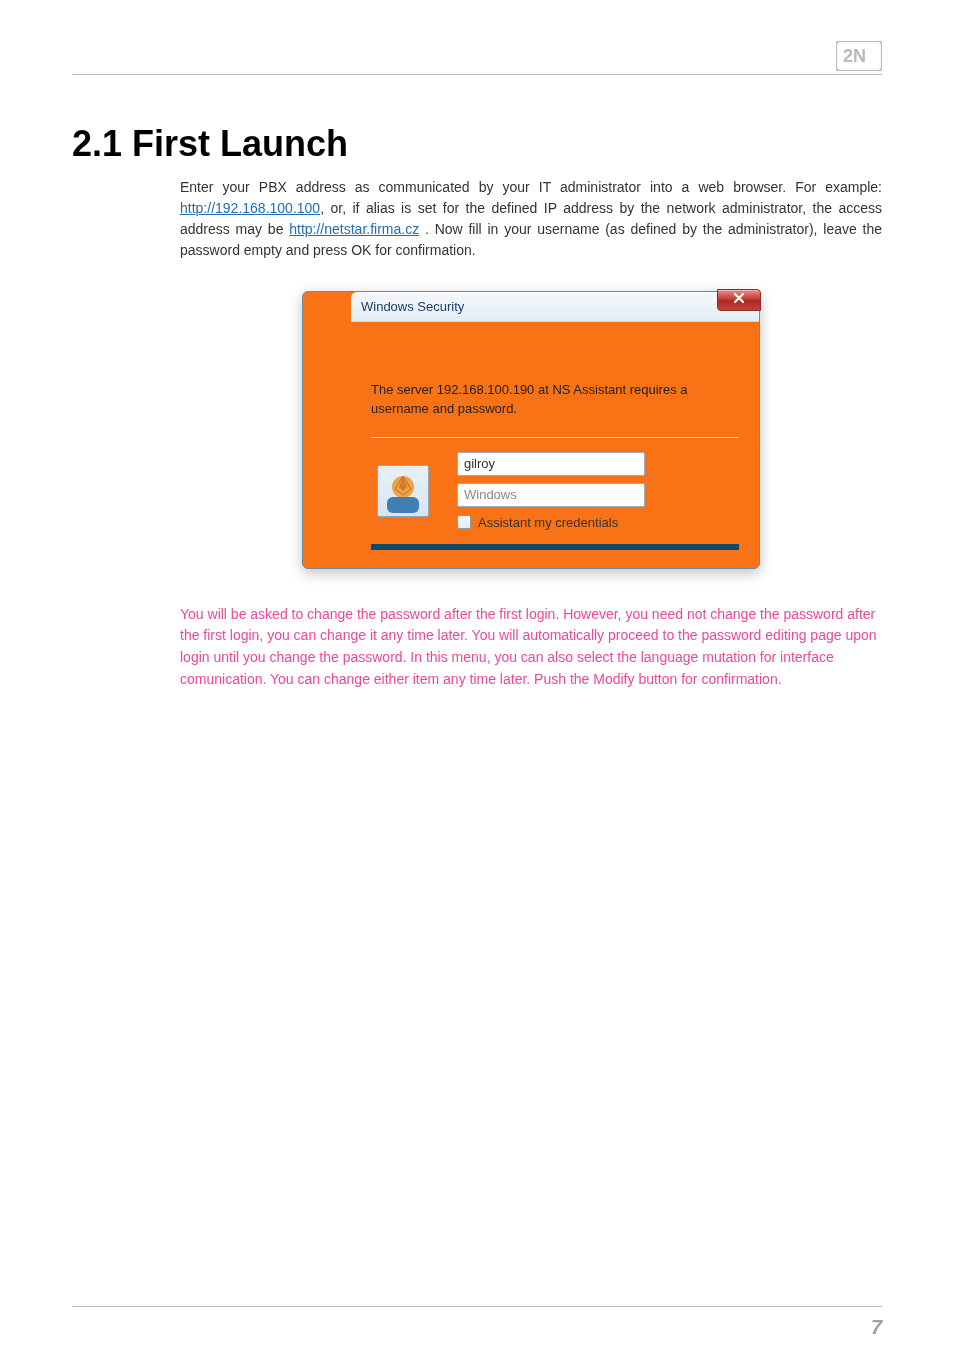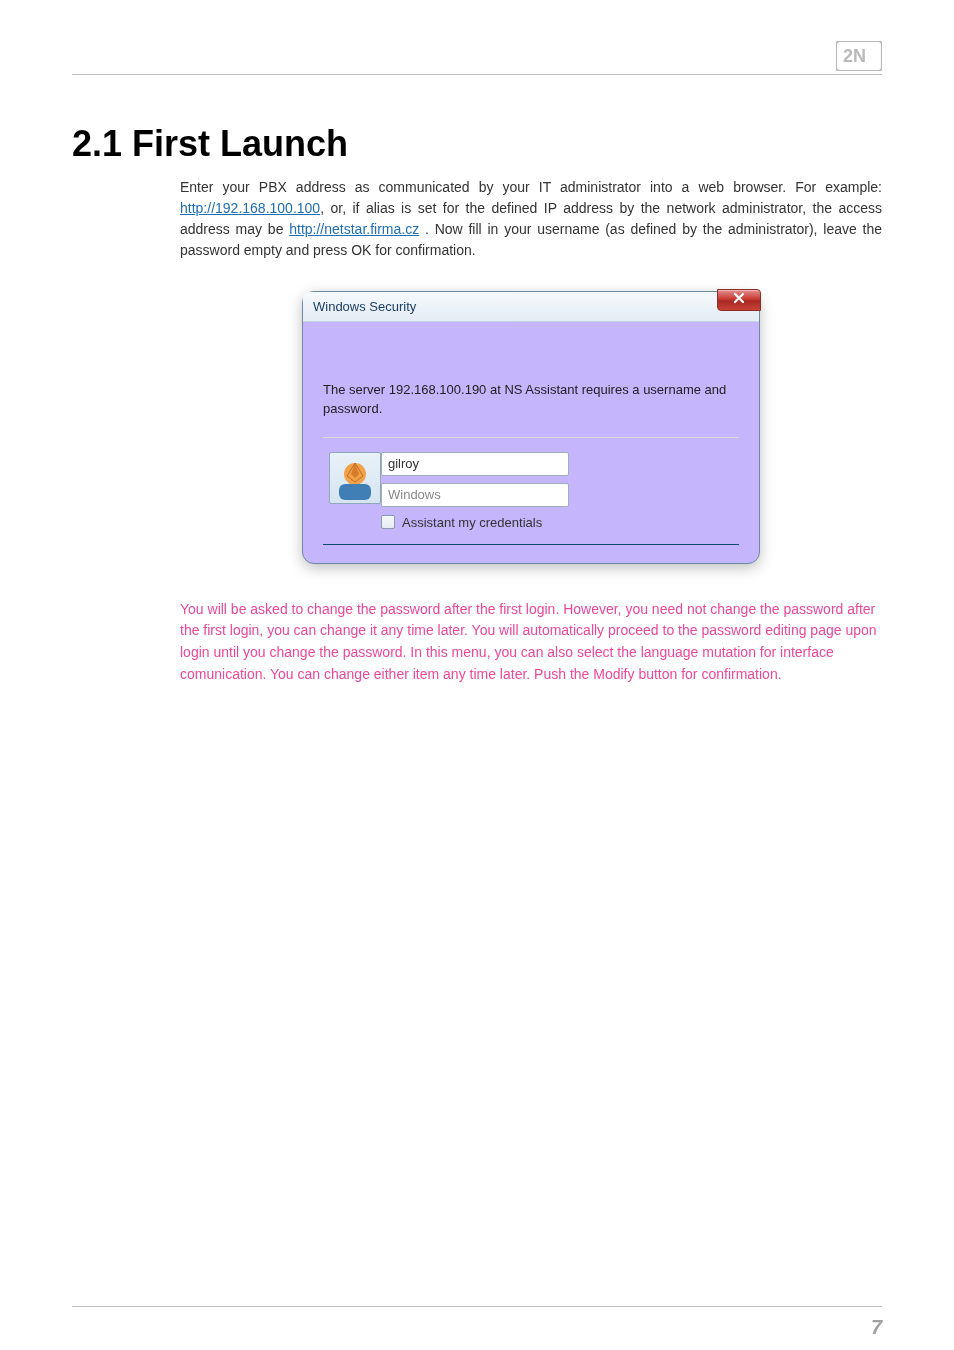--- a/index.html
+++ b/index.html
@@ -50,26 +50,27 @@
     .para1 a {
       color: #1e6db7;
       text-decoration: underline;
     }
     .dialog-wrap {
       margin: 30px auto 35px auto;
       width: 458px;
     }
     .dialog {
       width: 458px;
-      background: #c4b5fd;
+      background: #f97316;
       border: 1px solid #6f8aa0;
-      border-radius: 12px;
+      border-radius: 6px;
       box-shadow: 0 4px 14px rgba(0,0,0,0.25);
       overflow: visible;
       position: relative;
+      padding-left: 48px;
     }
     .titlebar {
       height: 30px;
       background: linear-gradient(#f6f9fc, #e4ecf5);
       border-bottom: 1px solid #c9d4de;
       border-radius: 6px 6px 0 0;
       display: flex;
       align-items: center;
       padding-left: 10px;
       position: relative;
@@ -100,25 +101,25 @@
     }
     .prompt-text {
       font-size: 13px;
       color: #222;
       line-height: 1.45;
       margin-bottom: 18px;
       margin-top: 43px;
     }
     .cred-block {
       border-top: 1px solid #d9d9d9;
-      border-bottom: 1px solid #0c4a6e;
+      border-bottom: 6px solid #0c4a6e;
       padding: 14px 6px;
       display: flex;
-      gap: 0;
-      align-items: flex-start;
+      gap: 28px;
+      align-items: center;
     }
     .avatar {
       width: 52px;
       height: 52px;
       border: 1px solid #8fa8bc;
       border-radius: 2px;
       background: linear-gradient(#e8f1f8, #d6e5f1);
       display: flex;
       align-items: center;
       justify-content: center;

